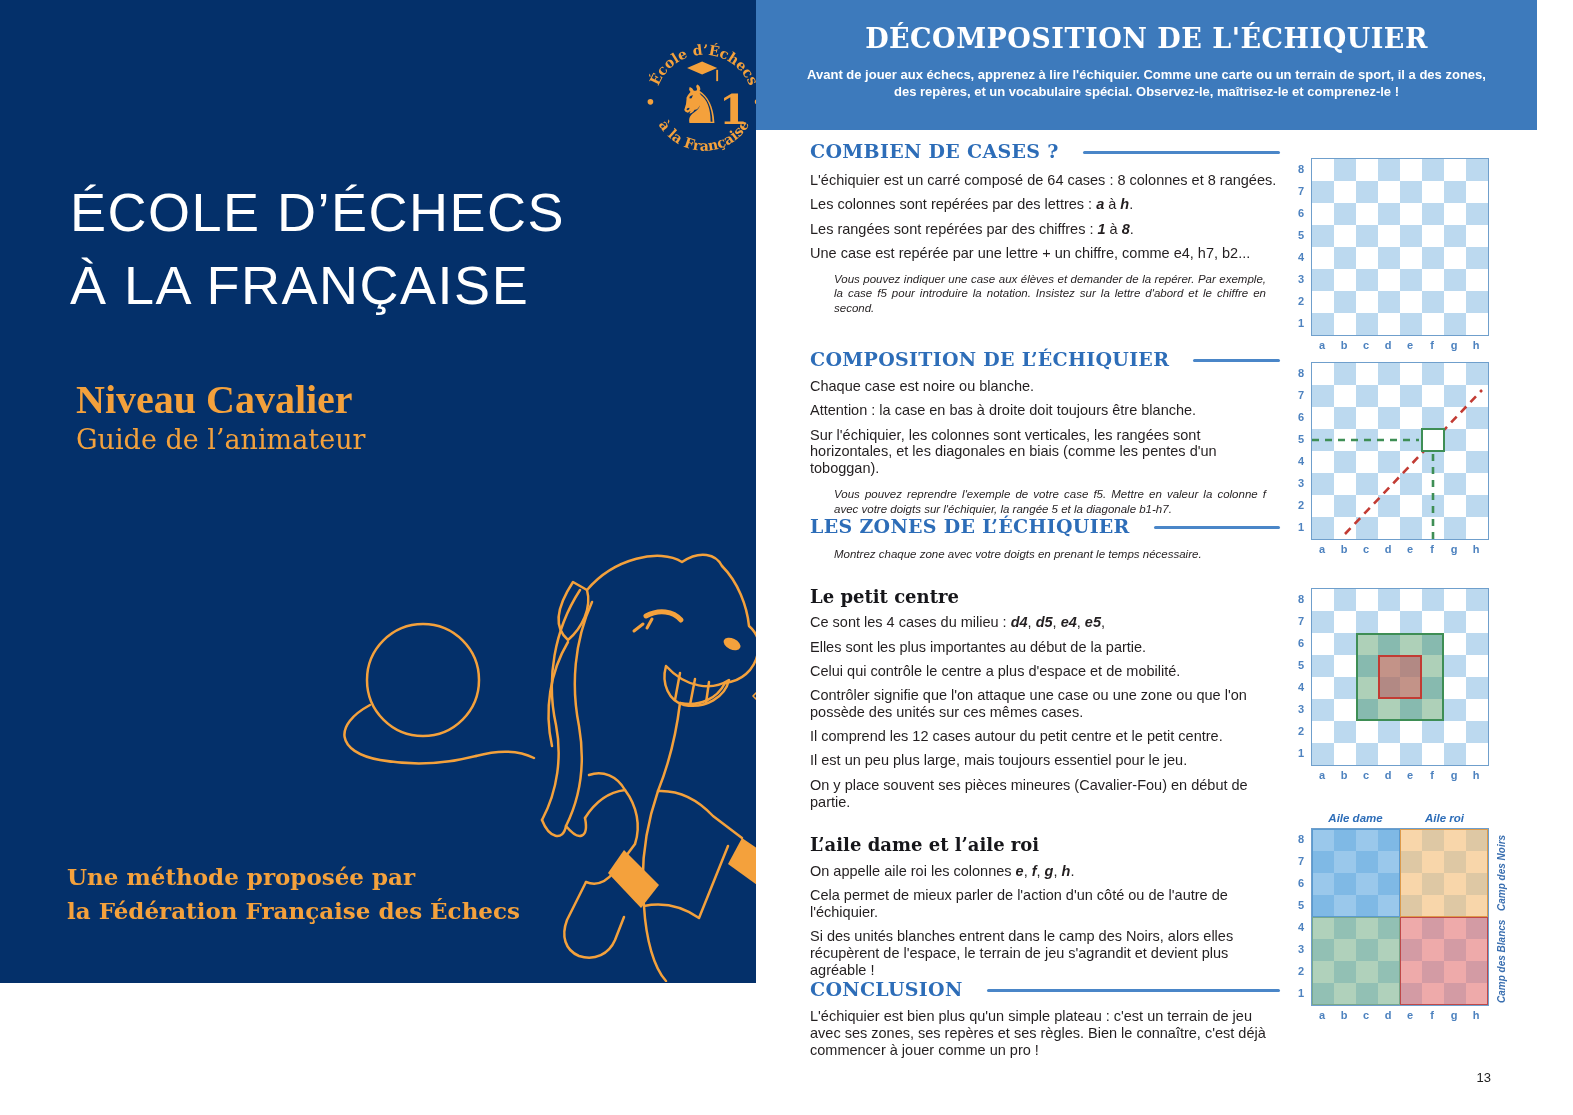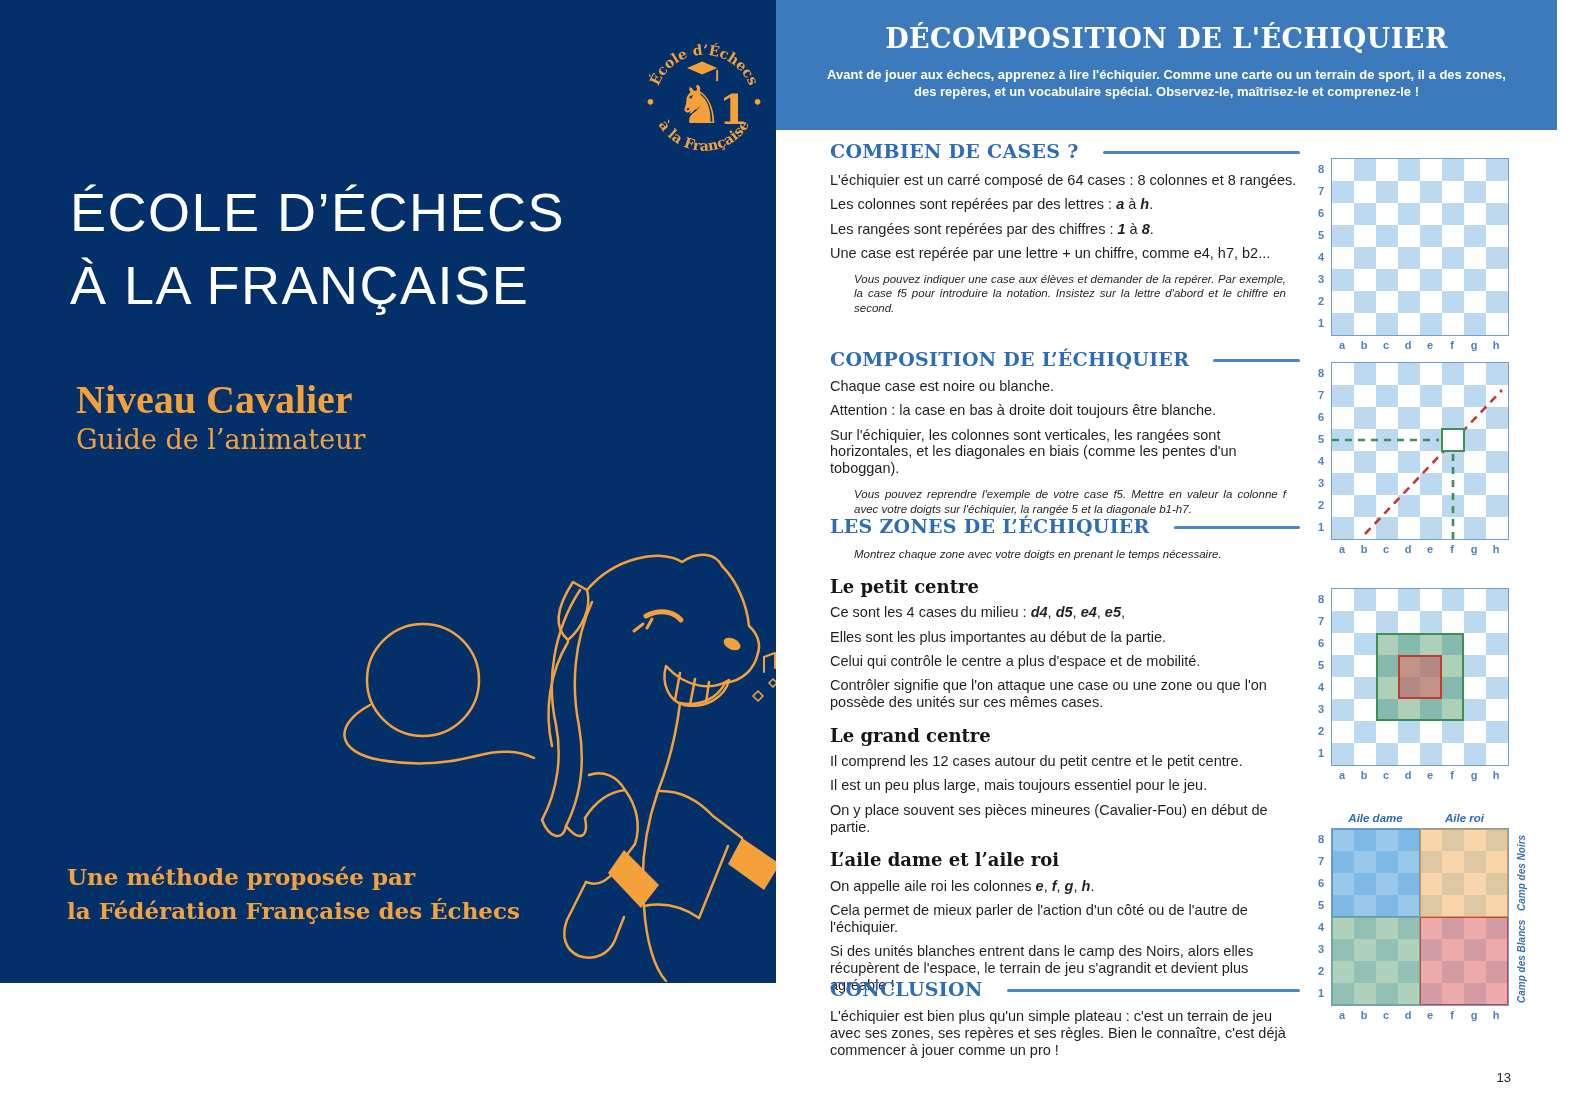--- a/index.html
+++ b/index.html
@@ -20,40 +20,40 @@
   .cover-level{position:absolute;left:76px;top:376px;color:var(--orange);font-family:Liberation Serif, serif;
     font-weight:bold;font-size:40px}
   .cover-sub{position:absolute;left:76px;top:424px;color:var(--orange);font-family:"DejaVu Serif",serif;
     font-size:27px}
   .mascot{position:absolute;left:328px;top:520px;width:460px;height:462px}
   .method{position:absolute;left:67px;top:860px;color:var(--orange);font-family:"DejaVu Serif",serif;
     font-weight:bold;font-size:23px;line-height:34px}
   .logo-band{position:absolute;left:0;top:983px;width:787px;height:132px;background:#fff}
 
   
-  .content{position:absolute;left:776px;top:0;width:781px;height:1115px;background:#fff}
+  .content{position:absolute;left:756px;top:0;width:781px;height:1115px;background:#fff}
   .content-header{position:absolute;left:0;top:0;width:781px;height:130px;background:var(--header-blue);
     color:#fff;text-align:center}
   .content-header h1{font-family:"DejaVu Serif",serif;font-weight:bold;font-size:27px;letter-spacing:.5px;
     padding-top:23px}
   .content-header .intro{margin-top:12px;font-size:13px;font-weight:bold;line-height:17px}
 
   .text-col{position:absolute;left:54px;top:0;width:470px}
   .section{position:absolute;left:0;width:470px}
   .sec-1{top:140px}.sec-2{top:348px}.sec-3{top:515px}.sec-4{top:978px}
   .sec-head{display:flex;align-items:center;gap:24px;color:var(--heading-blue);
     font-family:"DejaVu Serif",serif;font-weight:bold;font-size:19px;letter-spacing:.3px}
   .sec-head .rule{flex:1;height:3px;background:#4a86c8;border-radius:2px;margin-top:2px}
   .section p{font-size:14.5px;line-height:16.8px;color:var(--body-ink);margin:7.5px 0}
   .sec-1 .sec-head{margin-bottom:10px}
   .sec-2 .sec-head,.sec-3 .sec-head,.sec-4 .sec-head{margin-bottom:8px}
   .note{font-style:italic;font-size:11.5px;line-height:14.7px;color:var(--body-ink);
     margin:10px 14px 6px 24px;text-align:justify}
   .sub-head{font-family:"DejaVu Serif",serif;font-weight:bold;font-size:18px;color:#16161a;
-    margin:14px 0 2px}
+    margin:24px 0 2px}
   .pagenum{position:absolute;right:46px;top:1070px;font-size:13px;color:#222}
 
   
   .diagram{position:absolute;left:538px}
   .d-0{top:158px}.d-1{top:362px}.d-2{top:588px}.d-3{top:812px}
   .board-row{display:flex}
   .rank-labels{width:14px;margin-right:3px;display:flex;flex-direction:column}
   .rank-labels div{height:22px;line-height:22px;text-align:center;font-size:11px;font-weight:bold;color:var(--board-label)}
   .board-area{position:relative;border:1px solid var(--board-border);width:178px;height:178px}
   .board{display:grid;grid-template-columns:repeat(8,22px);grid-template-rows:repeat(8,22px)}
@@ -202,21 +202,20 @@
           <span class="rule"></span>
         </div>
         <div class="note">Montrez chaque zone avec votre doigts en prenant le temps nécessaire.</div>
 
         <div class="sub-head">Le petit centre</div>
         <p>Ce sont les 4 cases du milieu : <b><i>d4</i></b>, <b><i>d5</i></b>, <b><i>e4</i></b>, <b><i>e5</i></b>,</p>
         <p>Elles sont les plus importantes au début de la partie.</p>
         <p>Celui qui contrôle le centre a plus d'espace et de mobilité.</p>
         <p>Contrôler signifie que l'on attaque une case ou une zone ou que l'on possède des unités sur ces mêmes cases.</p>
 
-        <div class="sub-head">Le grand centre</div>
         <p>Il comprend les 12 cases autour du petit centre et le petit centre.</p>
         <p>Il est un peu plus large, mais toujours essentiel pour le jeu.</p>
         <p>On y place souvent ses pièces mineures (Cavalier-Fou) en début de partie.</p>
 
         <div class="sub-head">L’aile dame et l’aile roi</div>
         <p>On appelle aile roi les colonnes <b><i>e</i></b>, <b><i>f</i></b>, <b><i>g</i></b>, <b><i>h</i></b>.</p>
         <p>Cela permet de mieux parler de l'action d'un côté ou de l'autre de l'échiquier.</p>
         <p>Si des unités blanches entrent dans le camp des Noirs, alors elles récupèrent de l'espace, le terrain de jeu s'agrandit et devient plus agréable !</p>
       </div>
 

